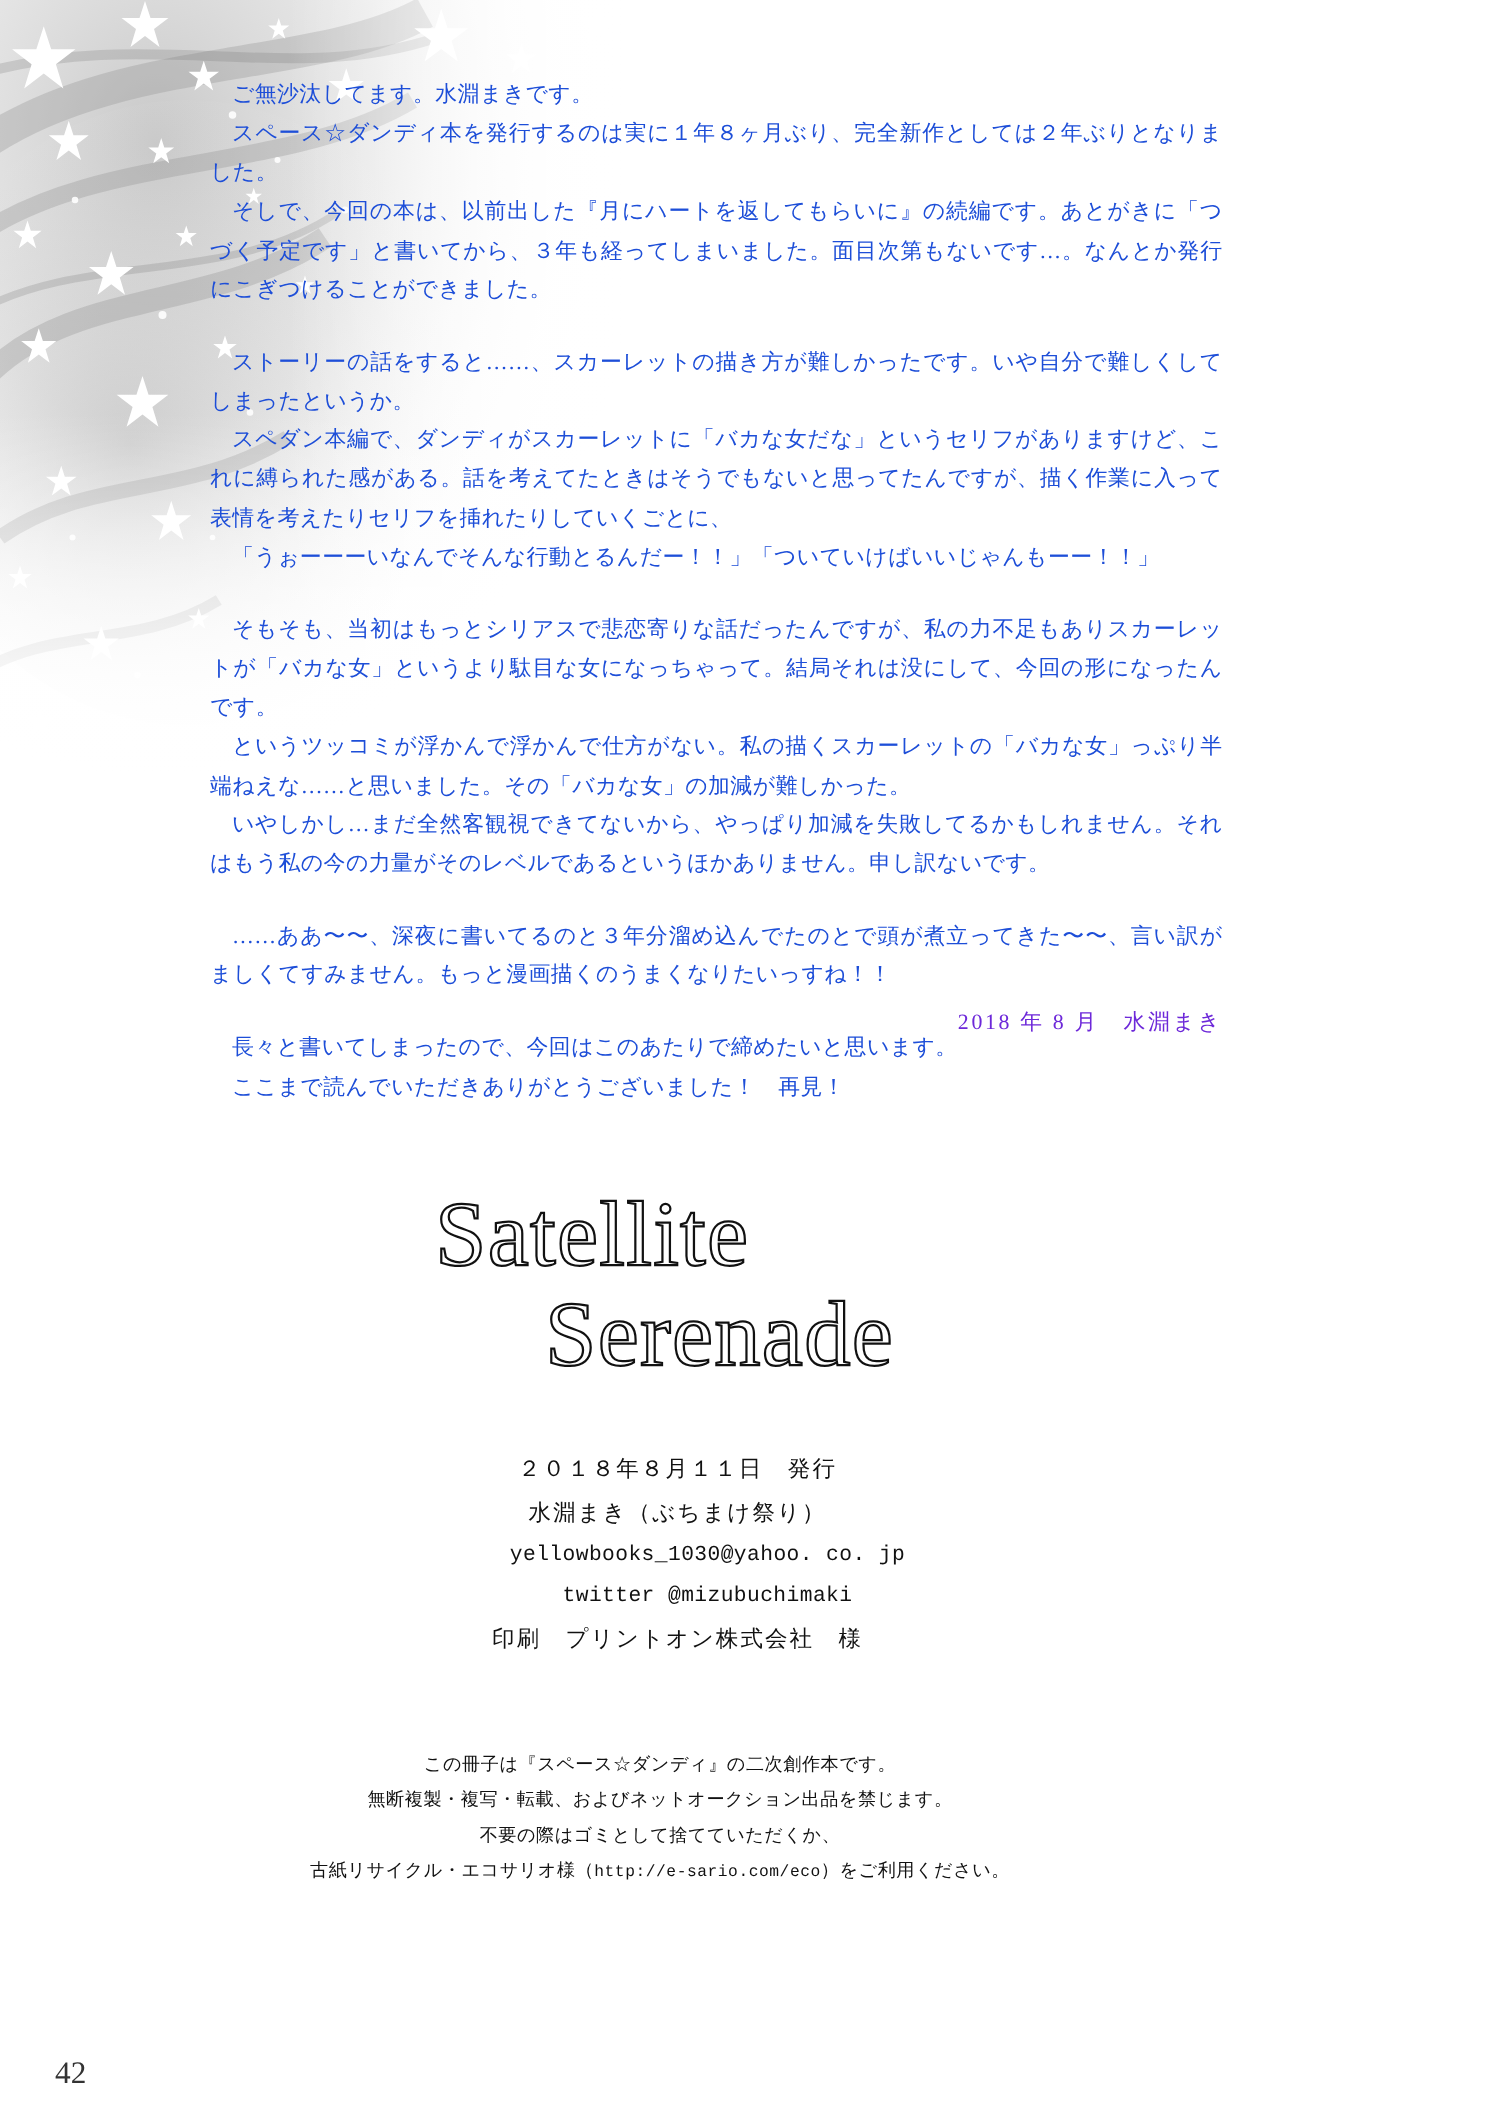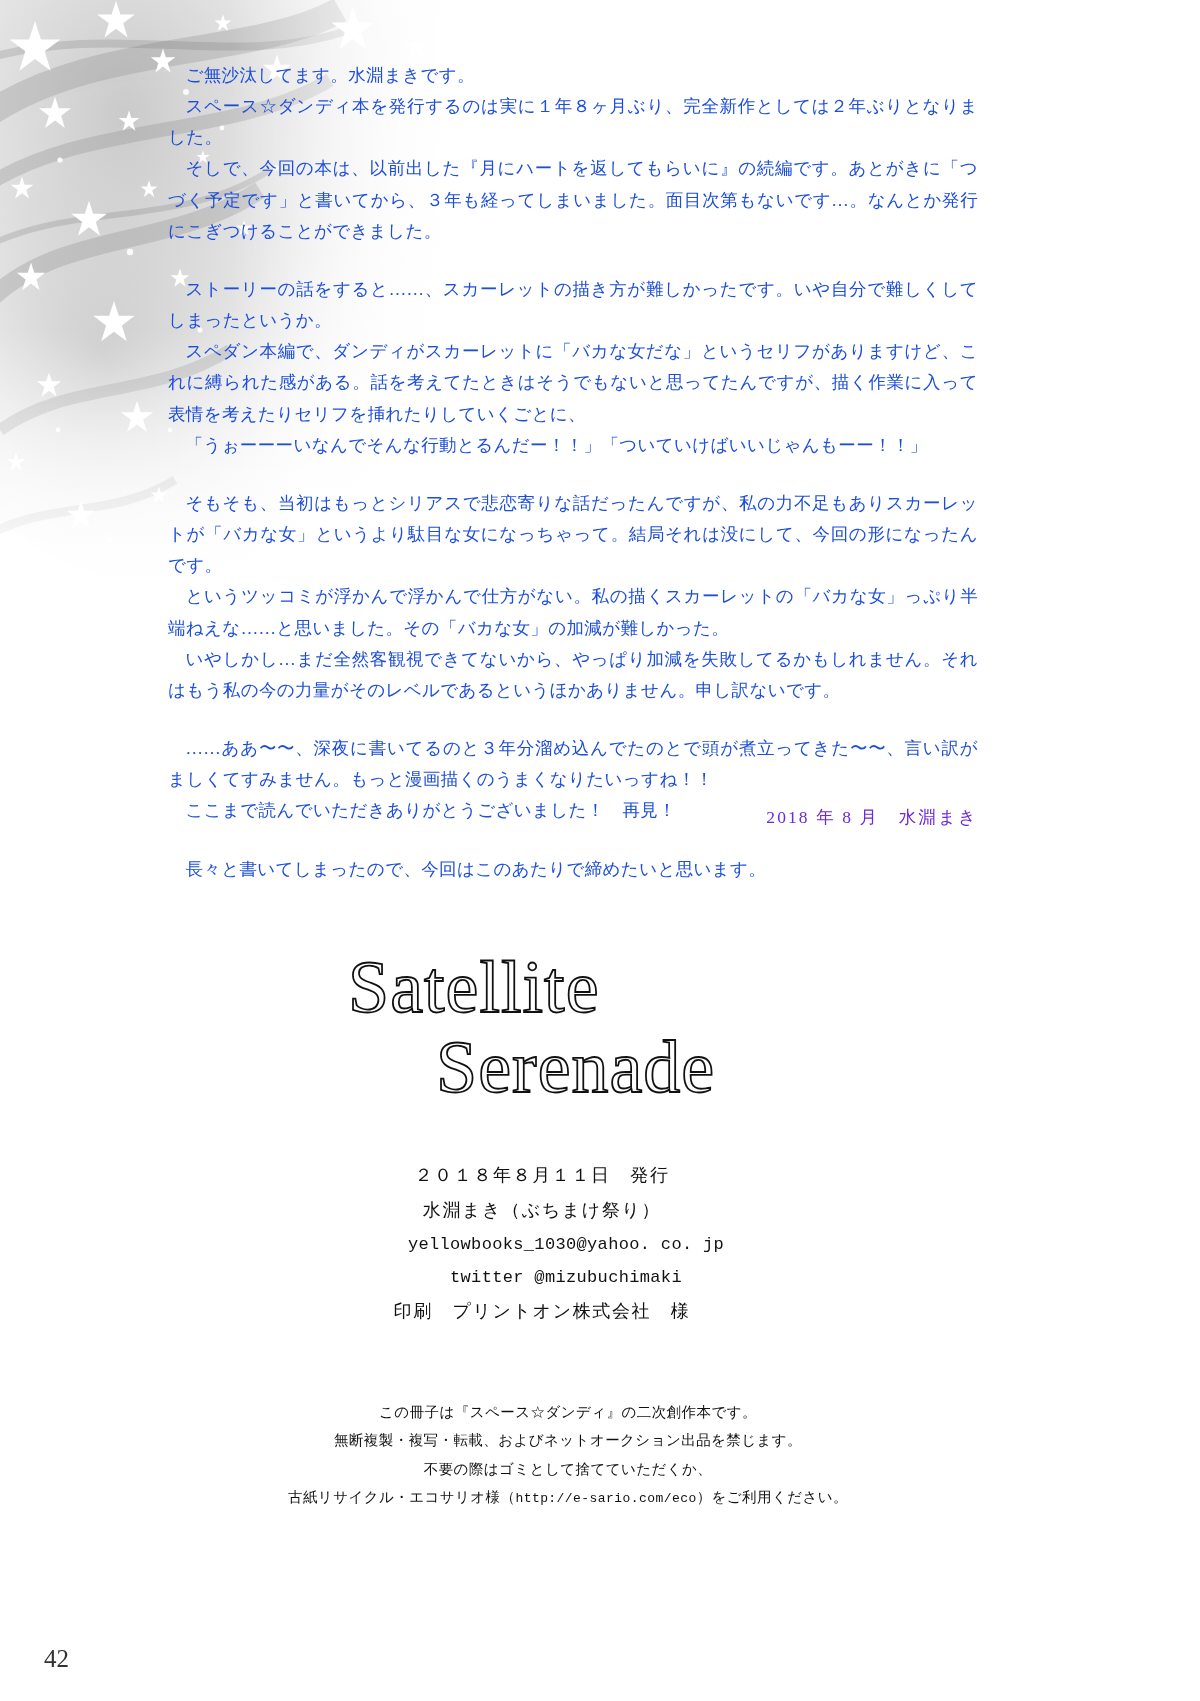--- a/index.html
+++ b/index.html
@@ -93,21 +93,20 @@
     position: absolute;
     left: 0;
     top: 1398px;
     width: 1056px;
     text-align: center;
     font-size: 14.5px;
     line-height: 1.95;
     letter-spacing: 0.03em;
     color: #111;
     font-family: "Liberation Sans", sans-serif;
-    margin-left: 40px;
   }
   .notice .small-mono {
     font-family: "Liberation Mono", monospace;
     font-size: 13px;
   }
 
   
   .page-number {
     position: absolute;
     left: 44px;
@@ -212,22 +211,22 @@
     <p class="indent">ご無沙汰してます。水淵まきです。</p>
     <p class="indent">スペース☆ダンディ本を発行するのは実に１年８ヶ月ぶり、完全新作としては２年ぶりとなりました。</p>
     <p class="indent">そしで、今回の本は、以前出した『月にハートを返してもらいに』の続編です。あとがきに「つづく予定です」と書いてから、３年も経ってしまいました。面目次第もないです…。なんとか発行にこぎつけることができました。</p>
     <p class="indent gap">ストーリーの話をすると……、スカーレットの描き方が難しかったです。いや自分で難しくしてしまったというか。</p>
     <p class="indent">スペダン本編で、ダンディがスカーレットに「バカな女だな」というセリフがありますけど、これに縛られた感がある。話を考えてたときはそうでもないと思ってたんですが、描く作業に入って表情を考えたりセリフを挿れたりしていくごとに、</p>
     <p class="indent">「うぉーーーいなんでそんな行動とるんだー！！」「ついていけばいいじゃんもーー！！」</p>
     <p class="indent gap">そもそも、当初はもっとシリアスで悲恋寄りな話だったんですが、私の力不足もありスカーレットが「バカな女」というより駄目な女になっちゃって。結局それは没にして、今回の形になったんです。</p>
     <p class="indent">というツッコミが浮かんで浮かんで仕方がない。私の描くスカーレットの「バカな女」っぷり半端ねえな……と思いました。その「バカな女」の加減が難しかった。</p>
     <p class="indent">いやしかし…まだ全然客観視できてないから、やっぱり加減を失敗してるかもしれません。それはもう私の今の力量がそのレベルであるというほかありません。申し訳ないです。</p>
     <p class="indent gap">……ああ〜〜、深夜に書いてるのと３年分溜め込んでたのとで頭が煮立ってきた〜〜、言い訳がましくてすみません。もっと漫画描くのうまくなりたいっすね！！</p>
+    <p class="indent gap">長々と書いてしまったので、今回はこのあたりで締めたいと思います。</p>
     <p class="indent">ここまで読んでいただきありがとうございました！　再見！</p>
-    <p class="indent gap">長々と書いてしまったので、今回はこのあたりで締めたいと思います。</p>
   </div>
 
   <div class="signature">2018 年 8 月　水淵まき</div>
 
   <div class="logo-wrap">
     <svg width="520" height="180" viewBox="0 0 520 180" xmlns="http://www.w3.org/2000/svg" role="img">
       <title>Satellite Serenade</title>
       <g fill="none" stroke="#111111" stroke-width="1.6">
 
         <text x="10" y="72" font-family="Liberation Serif, serif" font-size="74" letter-spacing="1" fill="#ffffff" stroke="#111111" stroke-width="1.8">Satellite</text>

